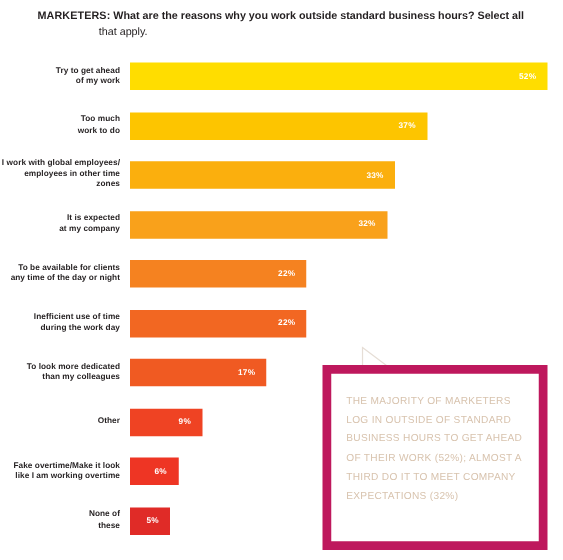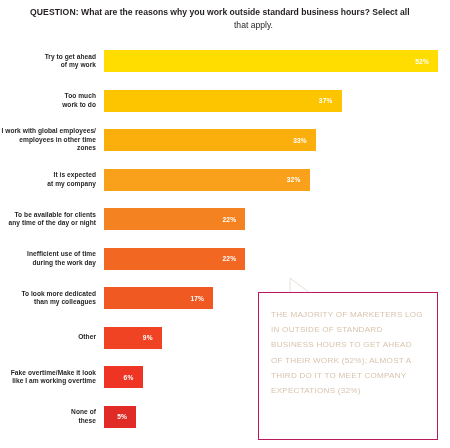--- a/index.html
+++ b/index.html
@@ -28,21 +28,20 @@
   .question .q-label {
     font-weight: bold;
     letter-spacing: .1px;
   }
   .question .q-text {
     font-weight: bold;
   }
   .question .q-line2 {
     display: block;
     margin-left: 49px;
-    text-align: center;
   }
 
   
   .chart {
     position: absolute;
     left: 0;
     top: 47px;
     width: 450px;
     height: 401px;
   }
@@ -88,21 +87,21 @@
     white-space: nowrap;
   }
 
   
   .callout {
     position: absolute;
     left: 258px;
     top: 292px;
     width: 180px;
     height: 148px;
-    border: 1px solid #be185d;
+    border: 7px solid #be185d;
     background: #ffffff;
     box-sizing: border-box;
     padding: 14px 12px 0 12px;
   }
   .callout-text {
     font-size: 8.1px;
     line-height: 15.2px;
     color: #d8c3ae;
     letter-spacing: .25px;
     font-family: "Liberation Sans", sans-serif;
@@ -124,21 +123,21 @@
     color: #eeeeee;
     writing-mode: vertical-rl;
     transform: rotate(180deg);
     letter-spacing: .5px;
   }
 </style>
 </head>
 <body>
 
 <div class="question">
-  <span class="q-label">QUESTION:</span>
+  <span class="q-label">MARKETERS:</span>
   <span class="q-text">What are the reasons why you work outside standard business hours? Select all</span>
   <span class="q-line2">that apply.</span>
 </div>
 
 <div class="chart" id="chart">
     <div class="row" style="top: 3px;">
       <div class="row-label"><span>Try to get ahead</span><br><span>of my work</span></div>
       <div class="bar-wrap">
         <div class="bar" style="width: 334px; background: rgb(255, 221, 0);">
           <span class="bar-value">52%</span>

